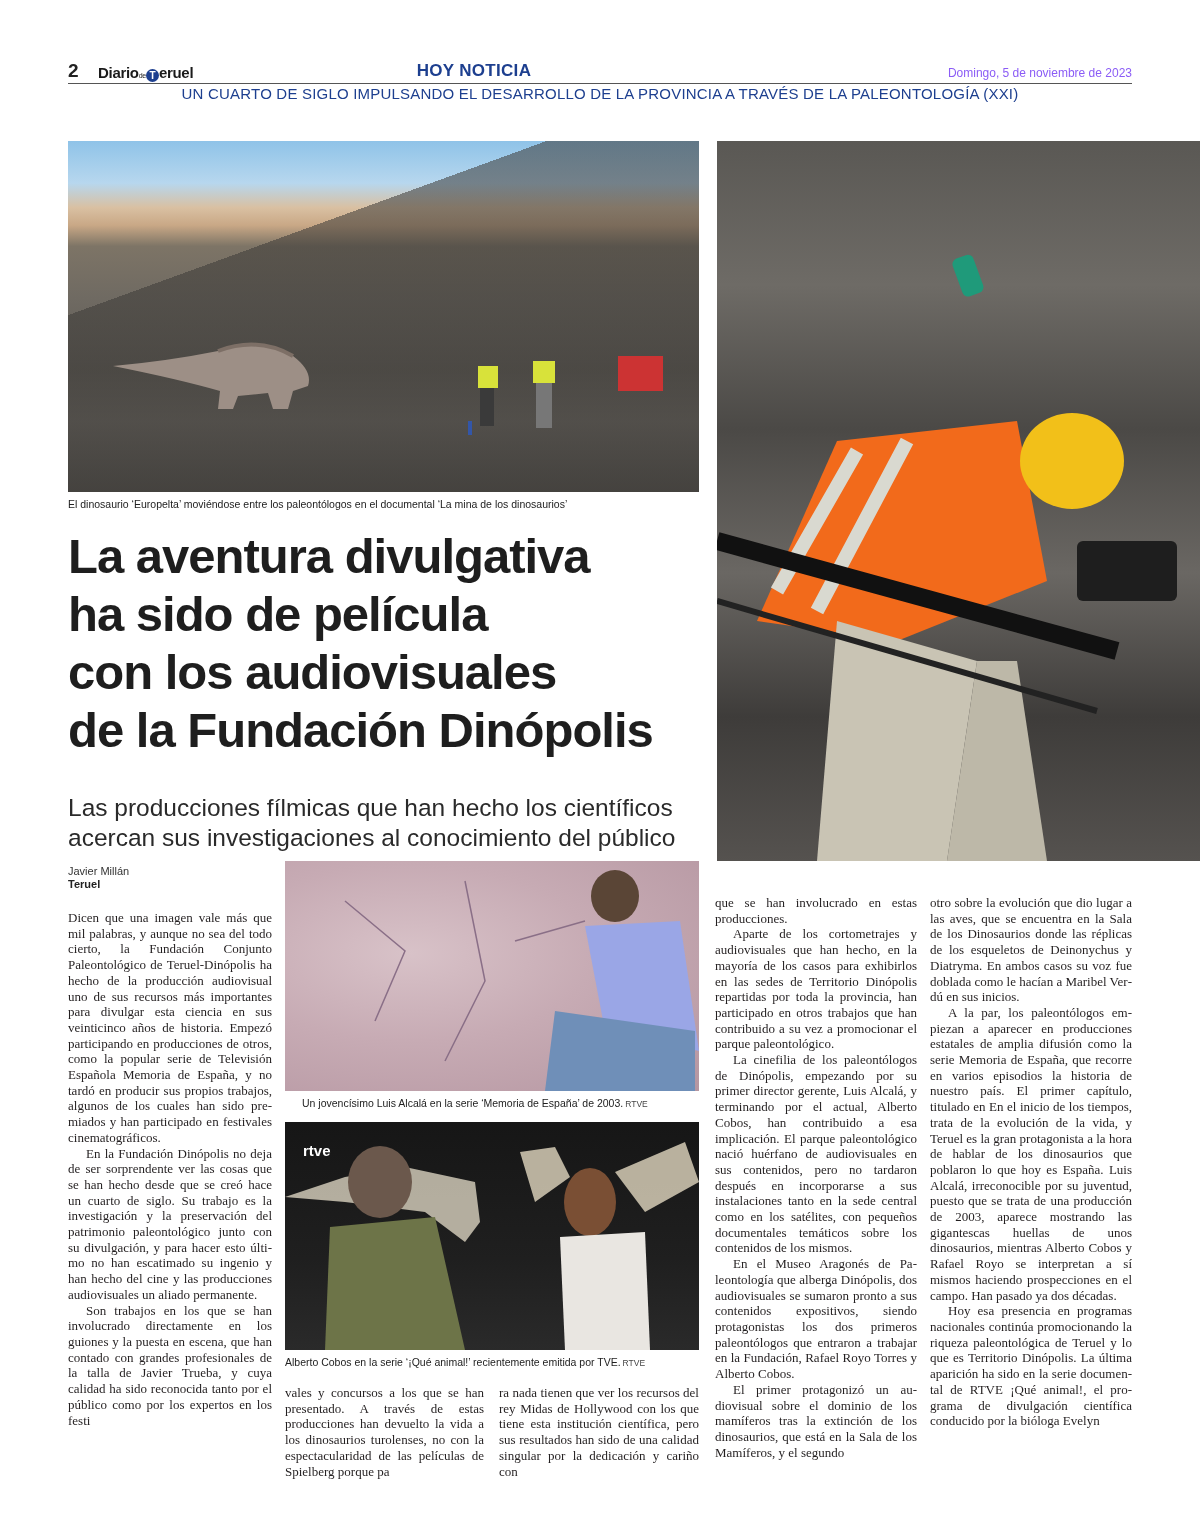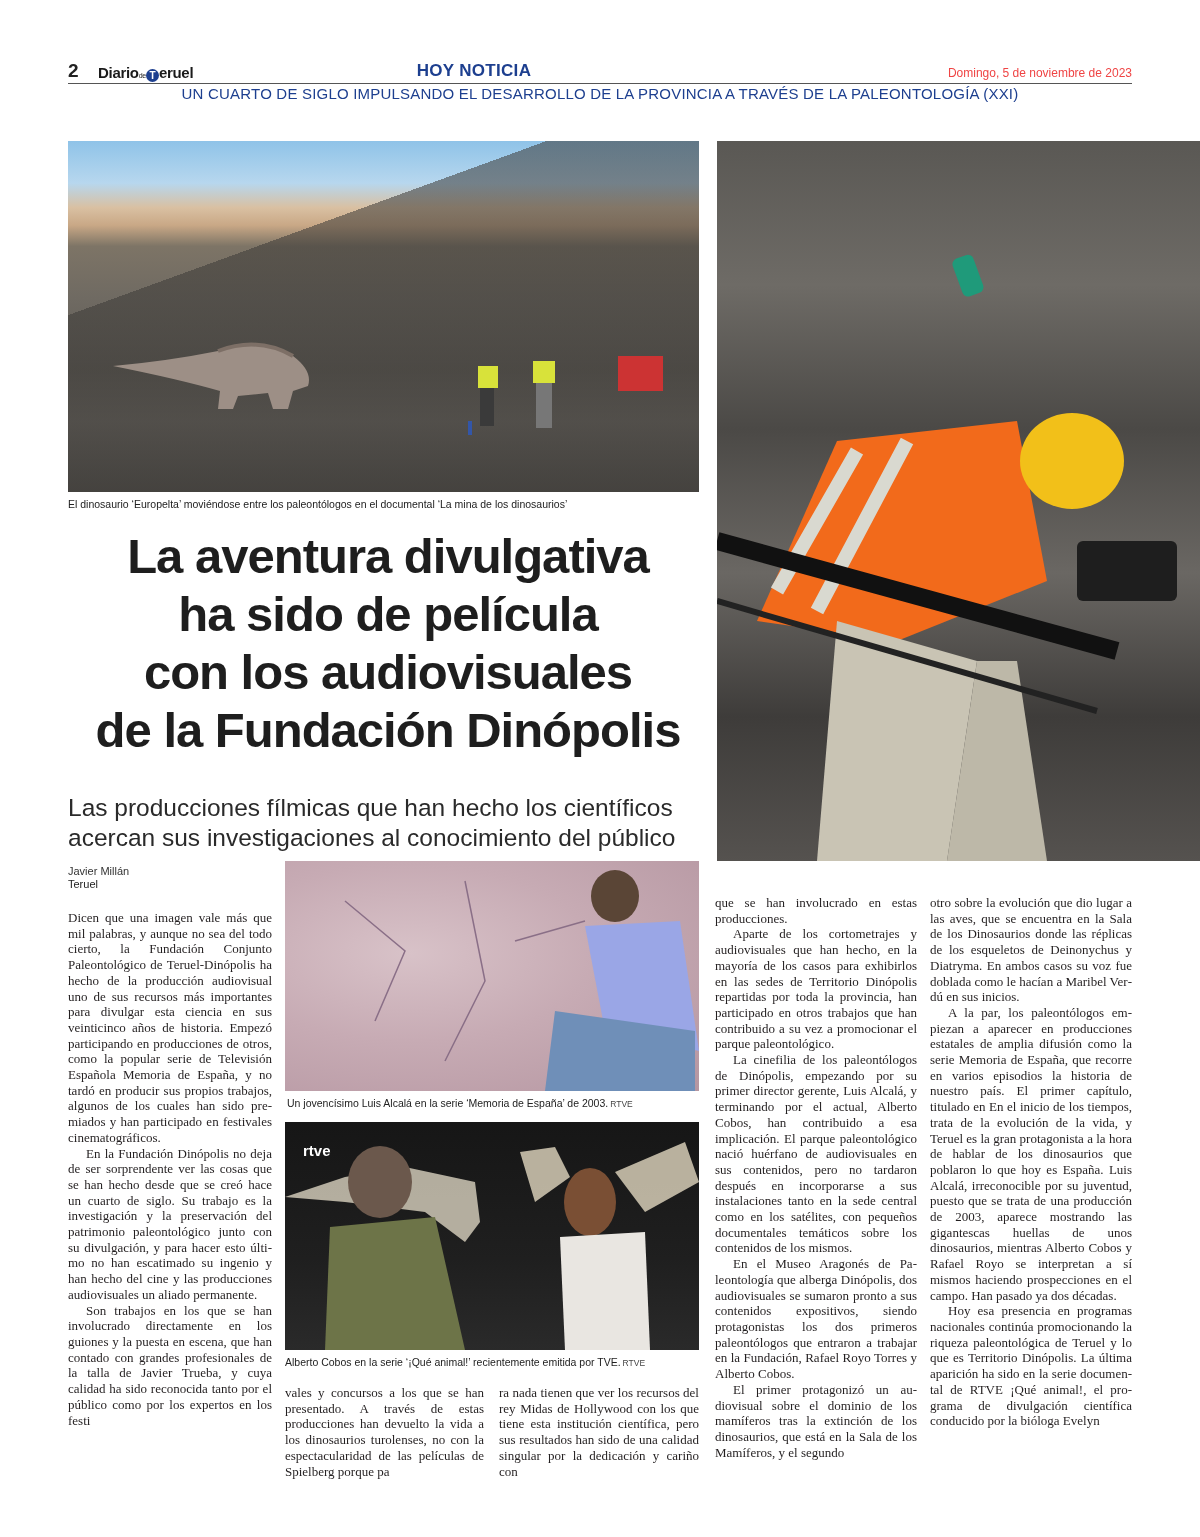--- a/index.html
+++ b/index.html
@@ -4,40 +4,40 @@
 <style>
   html,body{margin:0;padding:0;background:#fff;}
   body{width:1200px;height:1537px;position:relative;overflow:hidden;font-family:"Liberation Sans",sans-serif;color:#231f20;}
   .abs{position:absolute;}
   
   #page-num{left:68px;top:60px;font-size:19px;font-weight:bold;color:#222;}
   #brand{left:98px;top:64px;font-size:15px;font-weight:bold;color:#1b1b1b;letter-spacing:-0.3px;}
   #brand .de{font-size:7px;font-weight:normal;vertical-align:baseline;}
   #brand .t{display:inline-block;width:13px;height:13px;border-radius:50%;background:#1d3f8f;color:#fff;font-size:10px;text-align:center;line-height:13px;vertical-align:-1px;}
   #section{left:0;width:948px;top:61px;text-align:center;font-size:17px;font-weight:bold;color:#1d3f8f;letter-spacing:0.3px;}
-  #date{right:68px;top:66px;font-size:12px;color:#ef4444;}
+  #date{right:68px;top:66px;font-size:12px;color:#8b5cf6;}
   #rule{left:68px;top:83px;width:1064px;height:1px;background:#555;}
   #series{left:0;width:1200px;top:85px;text-align:center;font-size:15px;color:#1d3f8f;letter-spacing:0.2px;}
   
   .photo{position:absolute;overflow:hidden;}
   #photo1{left:68px;top:141px;width:631px;height:351px;
     background:linear-gradient(180deg,#8fc3e8 0%,#b7d7ee 12%,#d9c0a2 19%,#c9a886 24%,#7d7466 30%,#6f6a62 45%,#5f5b55 65%,#6c6862 80%,#4f4c48 100%);}
   #photo1 .slope{position:absolute;left:0;top:0;width:100%;height:100%;background:linear-gradient(160deg,transparent 0 30%,rgba(60,58,55,.55) 30% 100%);}
   #photo1 .dino{position:absolute;left:40px;top:190px;width:210px;height:80px;}
   #photo2{left:717px;top:141px;width:483px;height:720px;background:linear-gradient(180deg,#5a5854 0%,#6e6b66 20%,#4b4946 40%,#6a6763 60%,#3e3c3a 80%,#55524f 100%);}
   #photo3{left:285px;top:861px;width:414px;height:230px;background:radial-gradient(ellipse at 30% 40%,#d8c2c8 0%,#c7abb4 45%,#b596a1 100%);}
   #photo4{left:285px;top:1122px;width:414px;height:228px;background:linear-gradient(180deg,#161616 0%,#1f1f1f 60%,#2a2a2a 100%);}
   .caption{position:absolute;font-size:10.5px;color:#222;white-space:nowrap;}
   .caption .credit{font-size:8.5px;color:#444;margin-left:2px;}
   
-  #headline{left:68px;top:527px;width:640px;font-size:49px;font-weight:bold;line-height:58px;color:#1e1e1e;letter-spacing:-1px;text-align:center;}
+  #headline{left:68px;top:527px;width:640px;font-size:49px;font-weight:bold;line-height:58px;color:#1e1e1e;letter-spacing:-1px;}
   #headline div{white-space:nowrap;}
   #subhead{left:68px;top:793px;width:640px;font-size:24.5px;line-height:30px;color:#2a2a2a;}
   #byline{left:68px;top:865px;font-size:11px;color:#333;}
-  #byline .loc{font-weight:normal;color:#222;display:block;margin-top:1px;}
+  #byline .loc{font-weight:bold;color:#222;display:block;margin-top:1px;}
   
   .col{position:absolute;font-family:"Liberation Serif",serif;font-size:13px;line-height:15.7px;text-align:justify;color:#231f20;hyphens:manual;}
   .col p{margin:0;text-indent:0;}
   .col p.ind{text-indent:18px;}
   #col1{left:68px;top:910px;width:204px;}
   #col2{left:285px;top:1385px;width:199px;}
   #col3{left:499px;top:1385px;width:200px;}
   #col4{left:715px;top:895px;width:202px;}
   #col5{left:930px;top:895px;width:202px;}
 </style>
@@ -102,21 +102,21 @@
 </div>
 
 <div class="photo" id="photo3">
   <svg viewBox="0 0 414 230" width="414" height="230">
     <path d="M60 40 L120 90 L90 160 M180 20 L200 120 L160 200 M230 80 L300 60" stroke="#8a6f87" stroke-width="1.5" fill="none"></path>
     <ellipse cx="330" cy="35" rx="24" ry="26" fill="#5a4536"></ellipse>
     <path d="M300 65 L395 60 L414 190 L320 170 Z" fill="#9aa6e6"></path>
     <path d="M270 150 L410 170 L410 230 L260 230 Z" fill="#6f8fb8"></path>
   </svg>
 </div>
-<div class="caption" style="left:287px;top:1097px;">
+<div class="caption" style="left:302px;top:1097px;">
   <span>Un jovencísimo Luis Alcalá en la serie ‘Memoria de España’ de 2003.</span><span class="credit">RTVE</span>
 </div>
 
 <div class="photo" id="photo4">
   <svg viewBox="0 0 414 228" width="414" height="228">
     <path d="M0 75 L60 55 L120 45 L190 60 L195 100 L180 120 L140 90 L60 80 Z" fill="#cfc8b6" opacity=".85"></path>
     <path d="M235 30 L270 25 L285 55 L250 80 Z M330 50 L400 20 L414 60 L360 90 Z" fill="#d6ccb6" opacity=".85"></path>
     <ellipse cx="95" cy="60" rx="32" ry="36" fill="#6b584c"></ellipse>
     <path d="M45 105 L150 95 L180 228 L40 228 Z" fill="#6d7448"></path>
     <ellipse cx="305" cy="80" rx="26" ry="34" fill="#7a4f34"></ellipse>

